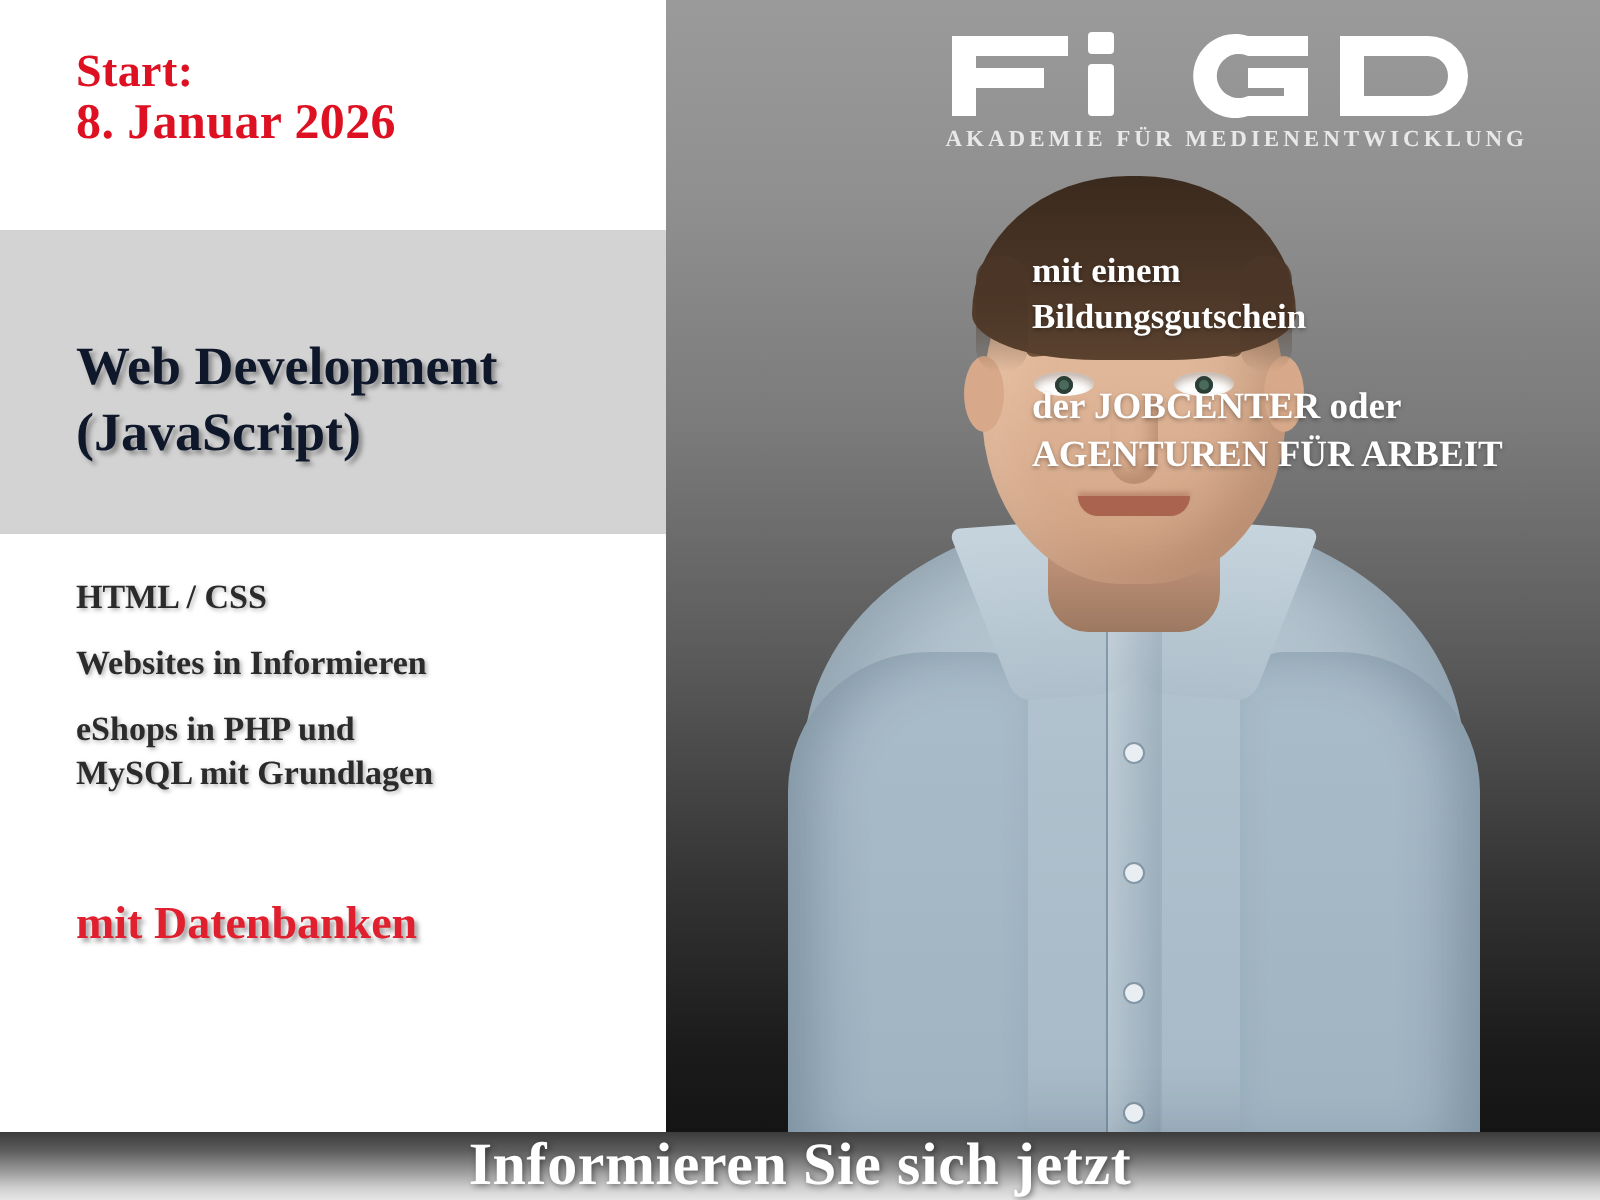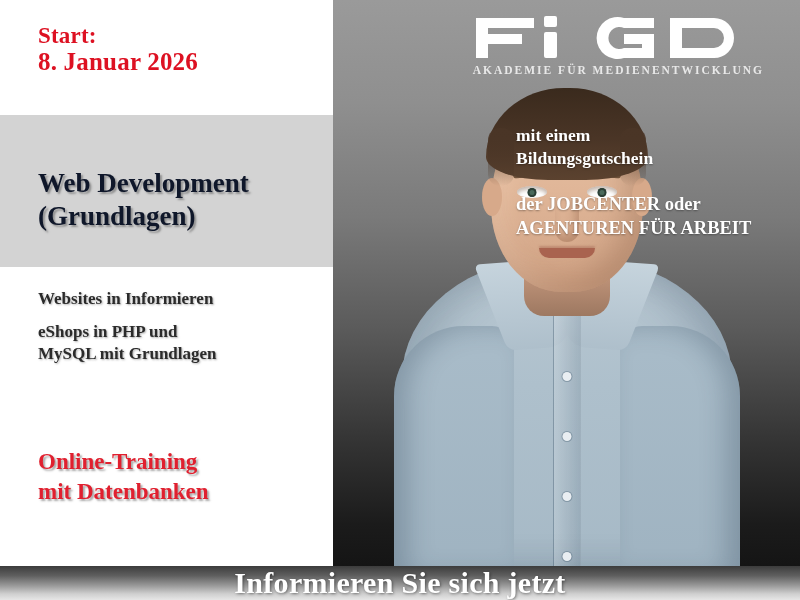--- a/index.html
+++ b/index.html
@@ -363,35 +363,37 @@
   <div class="band band-gray"></div>
   <div class="band band-white-bot"></div>
 
   <div class="start-block">
     <div class="start-label">Start:</div>
     <div class="start-date">8. Januar 2026</div>
   </div>
 
   <div class="course-title">
     <div>Web Development</div>
-    <div>(Grundlagen)</div>
+    <div>(JavaScript)</div>
   </div>
 
   <div class="curriculum">
+    <div class="grp">
+      <div class="ln">HTML / CSS</div>
+    </div>
     <div class="grp">
       <div class="ln">Websites in Informieren</div>
     </div>
     <div class="grp">
       <div class="ln">eShops in PHP und</div>
       <div class="ln">MySQL mit Grundlagen</div>
     </div>
   </div>
 
   <div class="online-block">
-    <div>Online-Training</div>
     <div>mit Datenbanken</div>
   </div>
 
   <div class="logo">
     <svg class="logo-mark" width="290" height="46" viewBox="0 0 290 46">
       <g fill="#ffffff">
 
         <path d="M2 4 h58 v10 h-46 v6 h34 v10 h-34 v14 h-12 z"></path>
 
         <rect x="70" y="2" width="13" height="11" rx="2"></rect>

